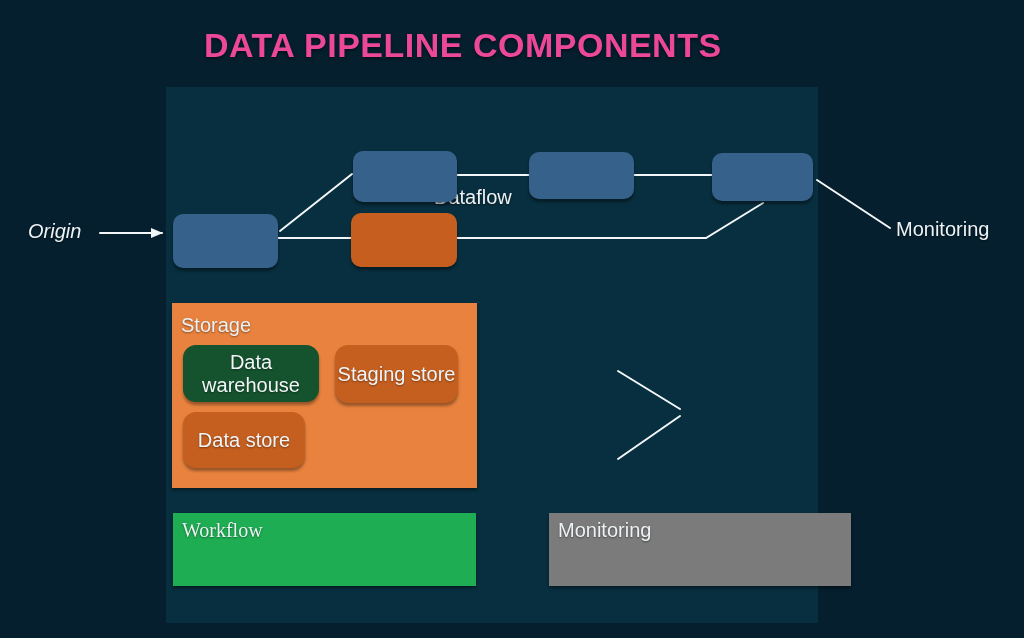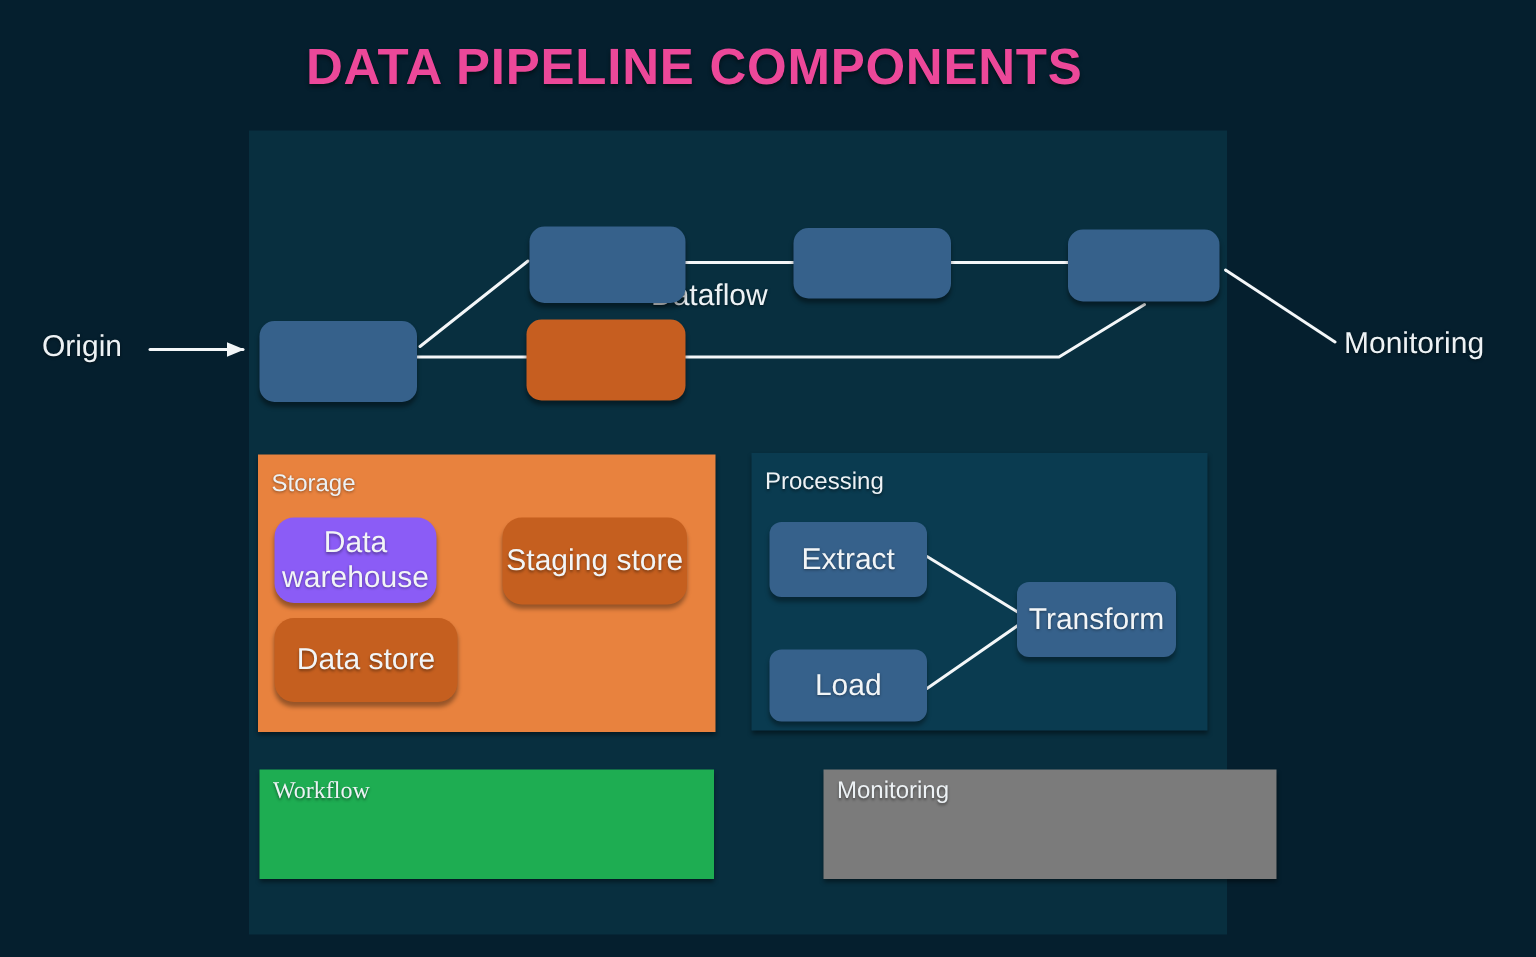--- a/index.html
+++ b/index.html
@@ -19,35 +19,35 @@
   .big-panel{
     position:absolute;left:166px;top:87px;width:652px;height:536px;
     background:#082f3f;
   }
   .flow-label{
     position:absolute;
     font-size:20px;color:#edf2f5;text-shadow:0 1px 2px rgba(0,0,0,.5);
     white-space:nowrap;
   }
   .dataflow-label{left:268px;top:99px;}
-  .origin-label{left:28px;top:220px;}
+  .origin-label{left:28px;top:220px;font-style:italic;}
   .destination-label{left:896px;top:218px;}
   .node{
     position:absolute;z-index:2;border-radius:10px;
     box-shadow:0 3px 3px rgba(0,0,0,.4);
   }
   .node-blue{background:#36618b;}
   .node-orange{background:#c65e20;}
   .sub-panel{
     position:absolute;
     box-shadow:0 2px 3px rgba(0,0,0,.45);
   }
   .panel-label{
     position:absolute;left:9px;top:11px;z-index:2;
-    font-size:16px;color:#edf2f5;text-shadow:0 1px 2px rgba(0,0,0,.45);
+    font-size:20px;color:#edf2f5;text-shadow:0 1px 2px rgba(0,0,0,.45);
     white-space:nowrap;
     text-align:right;
   }
   .item{
     position:absolute;z-index:2;
     display:flex;align-items:center;justify-content:center;
     text-align:center;
     font-size:20px;line-height:1.15;color:#f2f5f7;
     text-shadow:0 1px 2px rgba(0,0,0,.4);
     box-shadow:0 3px 3px rgba(0,0,0,.35);
@@ -69,43 +69,31 @@
     <div class="flow-label dataflow-label">Dataflow</div>
 
     <div class="node node-blue" style="left: 7px; top: 127px; width: 105px; height: 54px; background-color: rgb(54, 97, 139);"></div>
     <div class="node node-blue" style="left: 187px; top: 64px; width: 104px; height: 51px; background-color: rgb(54, 97, 139);"></div>
     <div class="node node-blue" style="left: 363px; top: 65px; width: 105px; height: 47px; background-color: rgb(54, 97, 139);"></div>
     <div class="node node-blue" style="left: 546px; top: 66px; width: 101px; height: 48px; background-color: rgb(54, 97, 139);"></div>
     <div class="node node-orange" style="left: 185px; top: 126px; width: 106px; height: 54px; background-color: rgb(198, 94, 32);"></div>
 
     <div class="sub-panel" style="left: 6px; top: 216px; width: 305px; height: 185px; background-color: rgb(232, 130, 62);">
       <div class="panel-label">Storage</div>
-      <div class="item storage-item" style="left: 11px; top: 42px; width: 108px; height: 57px; background-color: #8b5cf6;">
+      <div class="item storage-item" style="left: 11px; top: 42px; width: 136px; height: 57px; background-color: #14532d;">
           <span>Data warehouse</span>
         </div>
       <div class="item storage-item" style="left: 163px; top: 42px; width: 123px; height: 58px; background-color: rgb(197, 95, 31);">
           <span>Staging store</span>
         </div>
       <div class="item storage-item" style="left: 11px; top: 109px; width: 122px; height: 56px; background-color: rgb(197, 95, 31);">
           <span>Data store</span>
         </div>
     </div>
 
-    <div class="sub-panel" style="left: 335px; top: 215px; width: 304px; height: 185px; background-color: rgb(10, 59, 80);">
-      <div class="panel-label">Processing</div>
-      <div class="item proc-item" style="left: 12px; top: 46px; width: 105px; height: 50px; background-color: rgb(54, 97, 139);">
-          <span>Extract</span>
-        </div>
-      <div class="item proc-item" style="left: 12px; top: 131px; width: 105px; height: 48px; background-color: rgb(54, 97, 139);">
-          <span>Load</span>
-        </div>
-      <div class="item proc-item" style="left: 177px; top: 86px; width: 106px; height: 50px; background-color: rgb(54, 97, 139);">
-          <span>Transform</span>
-        </div>
-    </div>
 
     <div class="sub-panel" style="left: 7px; top: 426px; width: 303px; height: 73px; background-color: rgb(30, 173, 82); font-family: Liberation Serif, serif;">
       <div class="panel-label" style="top:6px;">Workflow</div>
     </div>
 
     <div class="sub-panel" style="left: 335px; top: 426px; width: 302px; height: 73px; background-color: rgb(123, 123, 123); margin-left: 48px;">
       <div class="panel-label" style="top:6px;">Monitoring</div>
     </div>
   </div>
 

